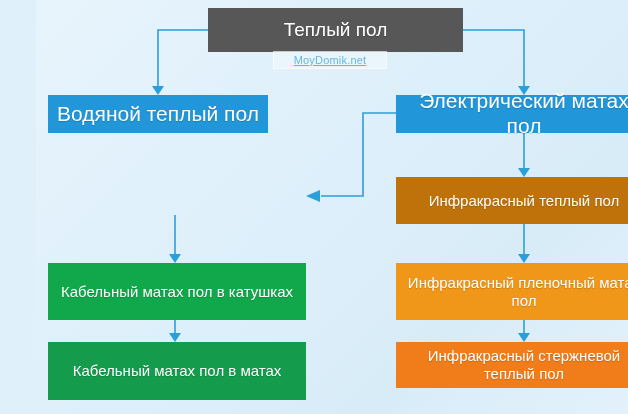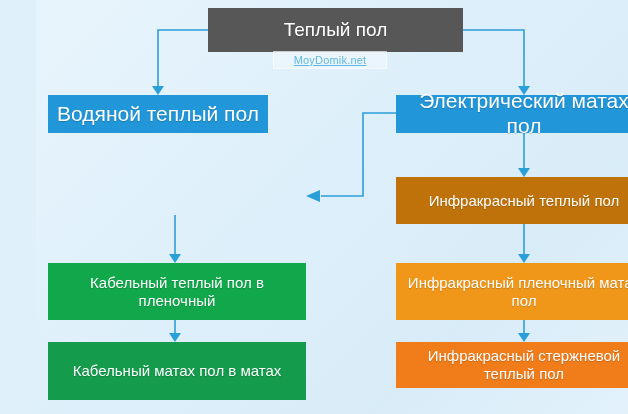--- a/index.html
+++ b/index.html
@@ -99,21 +99,21 @@
 <div class="node node-l1" style="left: 12px; top: 95px; width: 220px; height: 38px; background: rgb(33, 150, 217);">
       <span>Водяной теплый пол</span>
     </div>
     <div class="node node-l1" style="left: 360px; top: 95px; width: 256px; height: 38px; background: rgb(33, 150, 217);">
       <span>Электрический матах пол</span>
     </div>
     <div class="node node-l2" style="left: 360px; top: 177px; width: 256px; height: 47px; background: rgb(191, 114, 9); justify-content: center;">
       <span>Инфракрасный теплый пол</span>
     </div>
     <div class="node node-l3" style="left: 12px; top: 263px; width: 258px; height: 57px; background: rgb(17, 168, 75);">
-      <span>Кабельный теплый пол в пленочный</span>
+      <span>Кабельный матах пол в катушках</span>
     </div>
     <div class="node node-l3" style="left: 360px; top: 263px; width: 256px; height: 57px; background: rgb(240, 151, 26);">
       <span>Инфракрасный пленочный матах пол</span>
     </div>
     <div class="node node-l3" style="left: 12px; top: 342px; width: 258px; height: 58px; background: rgb(20, 156, 76);">
       <span>Кабельный матах пол в матах</span>
     </div>
     <div class="node node-l3" style="left: 360px; top: 342px; width: 256px; height: 46px; background: rgb(240, 124, 26);">
       <span>Инфракрасный стержневой теплый пол</span>
     </div>

